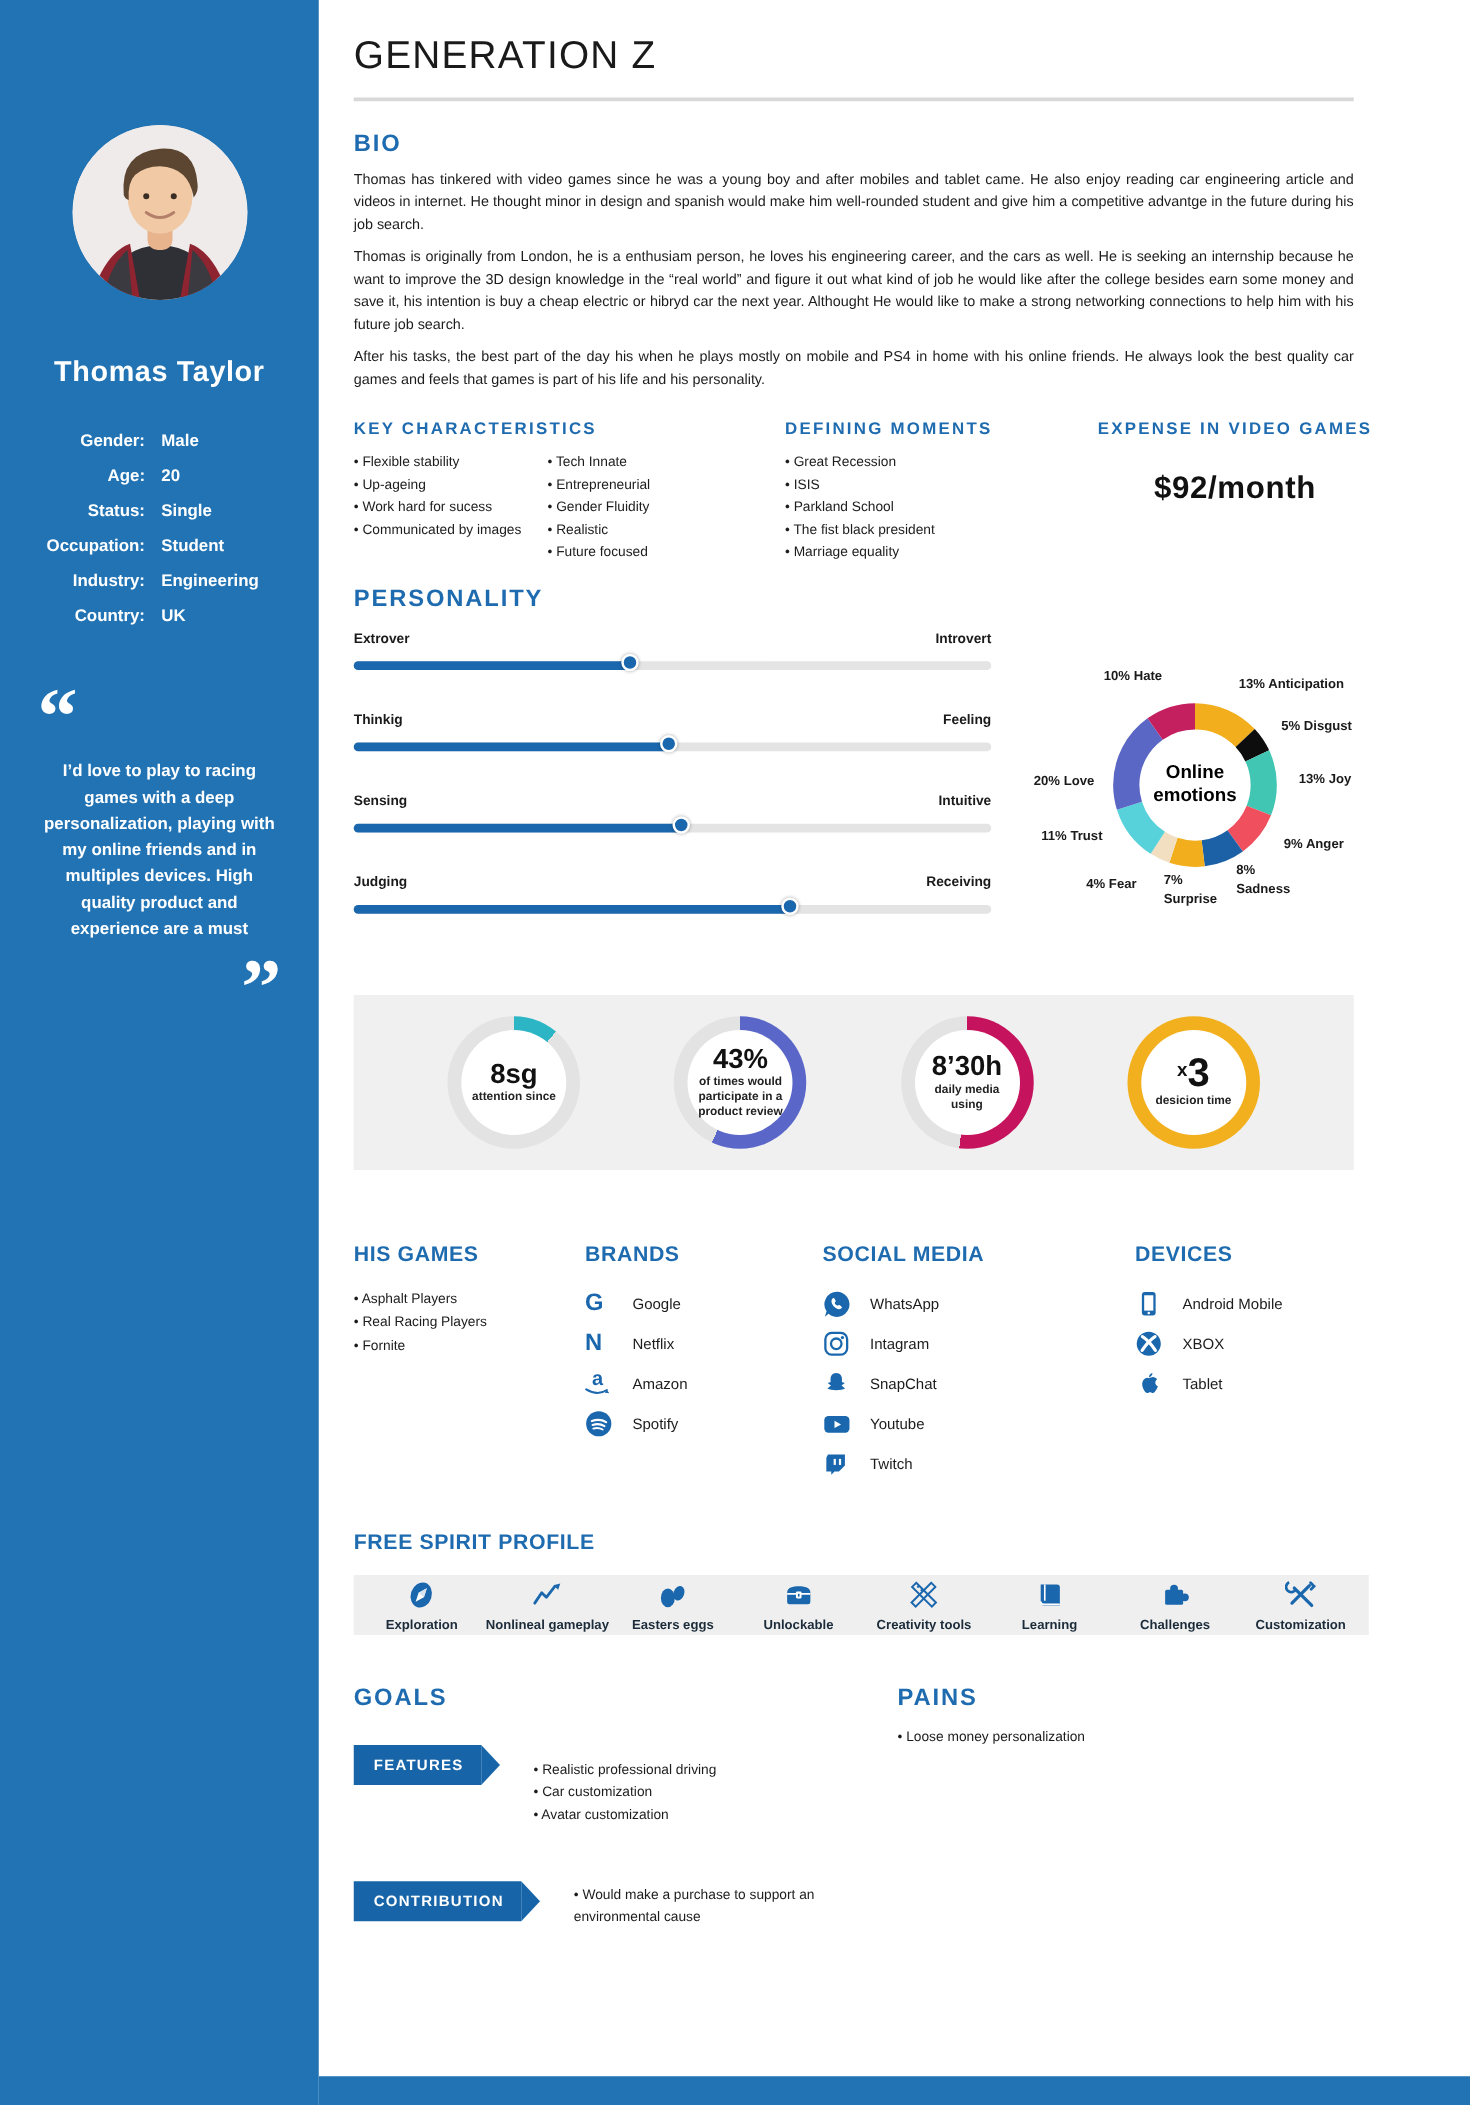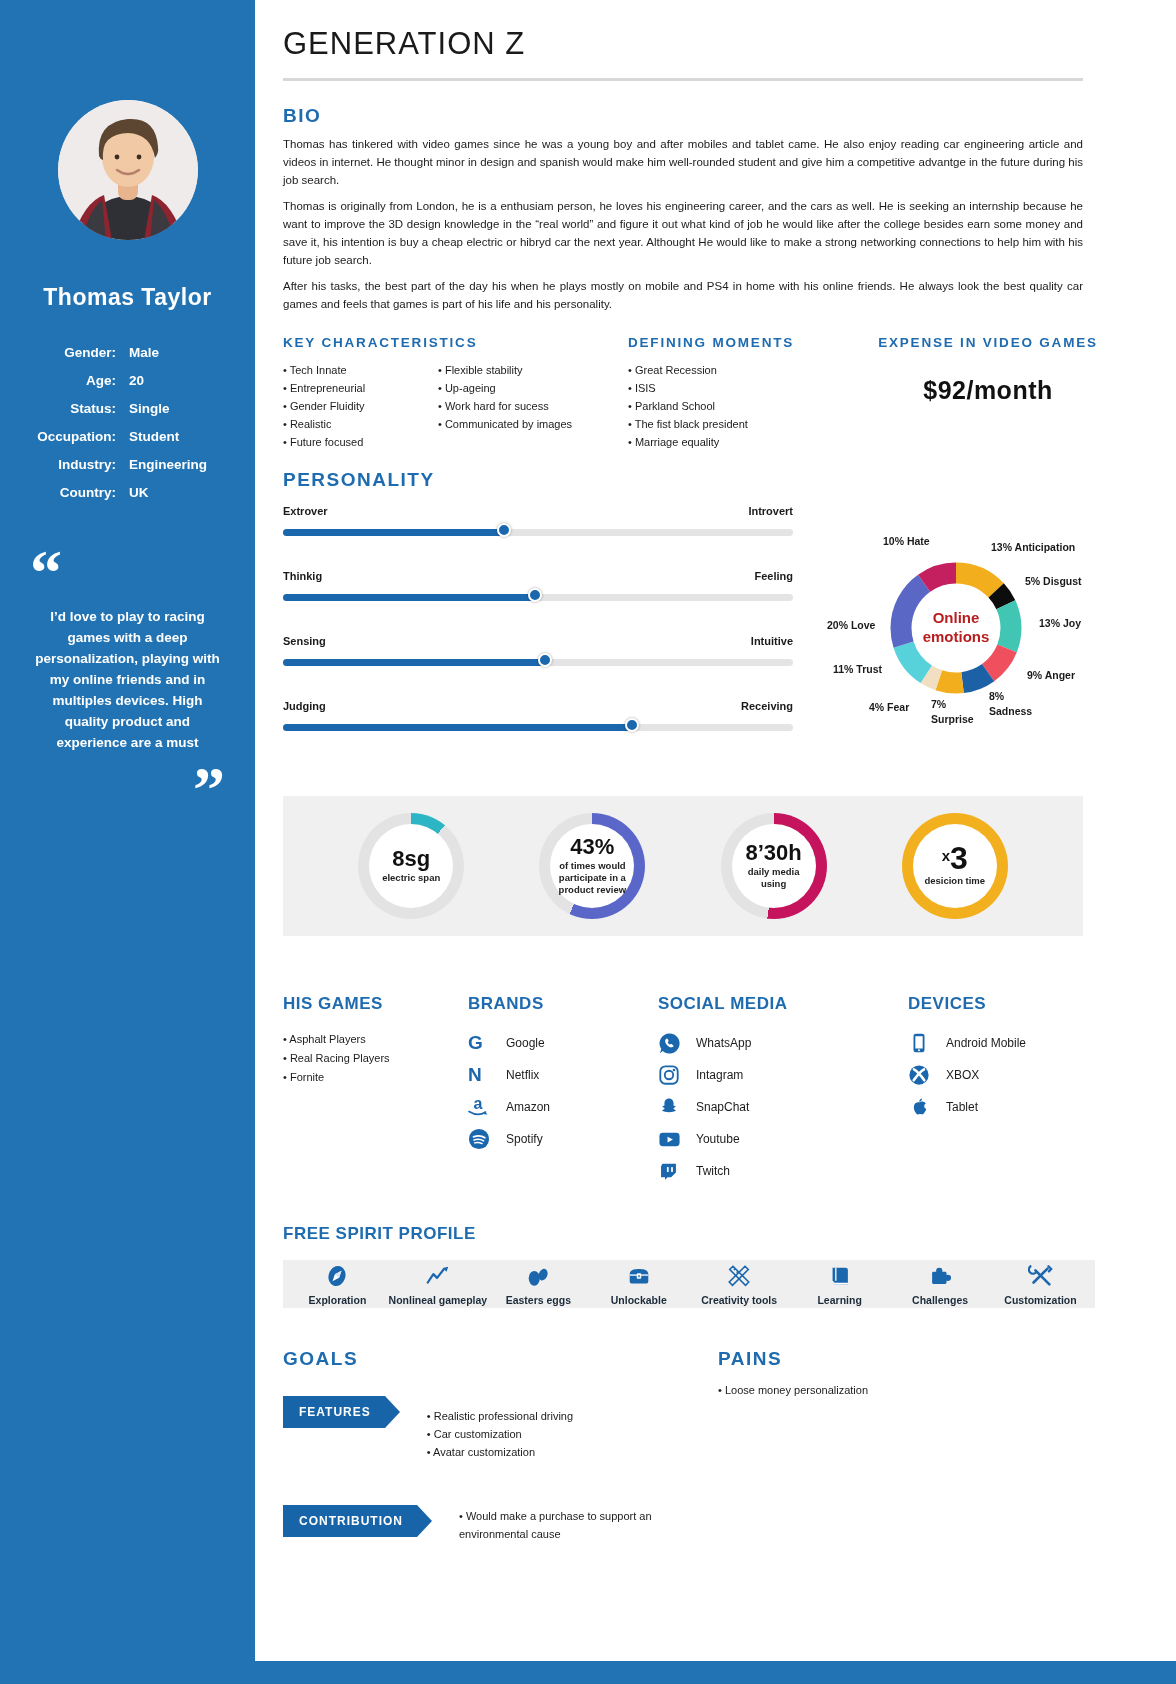--- a/index.html
+++ b/index.html
@@ -45,21 +45,21 @@
   .pers-row { display:flex; margin-top:14px; }
   .sliders { flex:0 0 510px; }
   .slider { margin-bottom:34px; }
   .sl-labels { display:flex; justify-content:space-between; font-size:11px; font-weight:bold; color:#1a1a1a; margin-bottom:12px; }
   .sl-track { position:relative; height:7px; background:#E4E4E4; border-radius:4px; }
   .sl-fill { position:absolute; left:0; top:0; height:7px; background:#1B67AE; border-radius:4px; }
   .sl-handle { position:absolute; top:-6px; width:14px; height:14px; background:#1B67AE; border:2.5px solid #fff; border-radius:50%; box-shadow:0 0 3px rgba(0,0,0,.35); }
 
   .donut-area { position:relative; width:395px; height:265px; }
   .donut-svg { position:absolute; left:88px; top:48px; }
-  .donut-center { position:absolute; left:118px; top:103px; width:90px; text-align:center; font-size:15px; font-weight:bold; color:#b91c1c; line-height:19px; }
+  .donut-center { position:absolute; left:118px; top:103px; width:90px; text-align:center; font-size:15px; font-weight:bold; color:#000000; line-height:19px; }
   .dlabel { position:absolute; font-size:10.5px; font-weight:bold; color:#1a1a1a; white-space:nowrap; }
   .dl-hate { left:90px; top:30px; } .dl-anticipation { left:198px; top:36px; }
   .dl-love { left:34px; top:82px;margin-top:32px; } .dl-disgust { left:232px; top:70px; }
   .dl-joy { left:246px; top:112px; } .dl-trust { left:40px; top:158px; }
   .dl-anger { left:234px; top:164px; } .dl-fear { left:76px; top:196px; }
   .dl-surprise { left:138px; top:192px; width:54px; white-space:normal; line-height:15px; }
   .dl-sadness { left:196px; top:184px; width:54px; white-space:normal; line-height:15px; }
 
   .stat-band { margin-top:26px; height:140px; background:#F0F0F0; display:flex; align-items:center; justify-content:space-evenly; }
   .stat-ring { width:106px; height:106px; border-radius:50%; display:flex; align-items:center; justify-content:center; }
@@ -167,31 +167,31 @@
       <p>Thomas has tinkered with video games since he was a young boy and after mobiles and tablet came. He also enjoy reading car engineering article and videos in internet. He thought minor in design and spanish would make him well-rounded student and give him a competitive advantge in the future during  his job search.</p>
       <p>Thomas is originally from London, he is a enthusiam person, he loves his engineering career, and the cars as well. He is seeking an internship because he want to improve the 3D design knowledge in the “real world” and figure it out what kind of job he would like after the college besides earn some money and save it, his intention is buy a cheap electric or hibryd car the next year. Althought He would like to make a strong networking connections to help him with his future job search.</p>
       <p>After his tasks, the best part of the day his when he plays mostly on mobile and PS4 in home with his online friends. He always look the best quality car games and feels that games is part of his life and his personality.</p>
     </section>
 
     <section class="triple-row">
       <div class="col-chars">
         <h3 class="sub h-blue">KEY CHARACTERISTICS</h3>
         <div class="chars-cols">
           <ul class="plain">
+            <li>Flexible stability</li>
+            <li>Up-ageing</li>
+            <li>Work hard for sucess</li>
+            <li>Communicated by images</li>
+          </ul>
+          <ul class="plain">
             <li>Tech Innate</li>
             <li>Entrepreneurial</li>
             <li>Gender Fluidity</li>
             <li>Realistic</li>
             <li>Future focused</li>
-          </ul>
-          <ul class="plain">
-            <li>Flexible stability</li>
-            <li>Up-ageing</li>
-            <li>Work hard for sucess</li>
-            <li>Communicated by images</li>
           </ul>
         </div>
       </div>
       <div class="col-moments">
         <h3 class="sub h-blue">DEFINING MOMENTS</h3>
         <ul class="plain">
           <li>Great Recession</li>
           <li>ISIS</li>
           <li>Parkland School</li>
           <li>The fist black president</li>
@@ -275,21 +275,21 @@
           <span class="dlabel dl-sadness">8% Sadness</span>
         </div>
       </div>
     </section>
 
     <section class="stat-band w800">
       <div class="stat">
         <div class="stat-ring" style="background: conic-gradient(rgb(44, 181, 196) 11%, rgb(227, 227, 227) 0deg);">
           <div class="stat-inner">
             <div class="stat-value">8sg</div>
-            <div class="stat-label">electric span</div>
+            <div class="stat-label">attention since</div>
           </div>
         </div>
       </div>
       <div class="stat">
         <div class="stat-ring" style="background: conic-gradient(rgb(90, 103, 200) 57%, rgb(227, 227, 227) 0deg);">
           <div class="stat-inner">
             <div class="stat-value">43%</div>
             <div class="stat-label">of times would participate in a product review</div>
           </div>
         </div>

